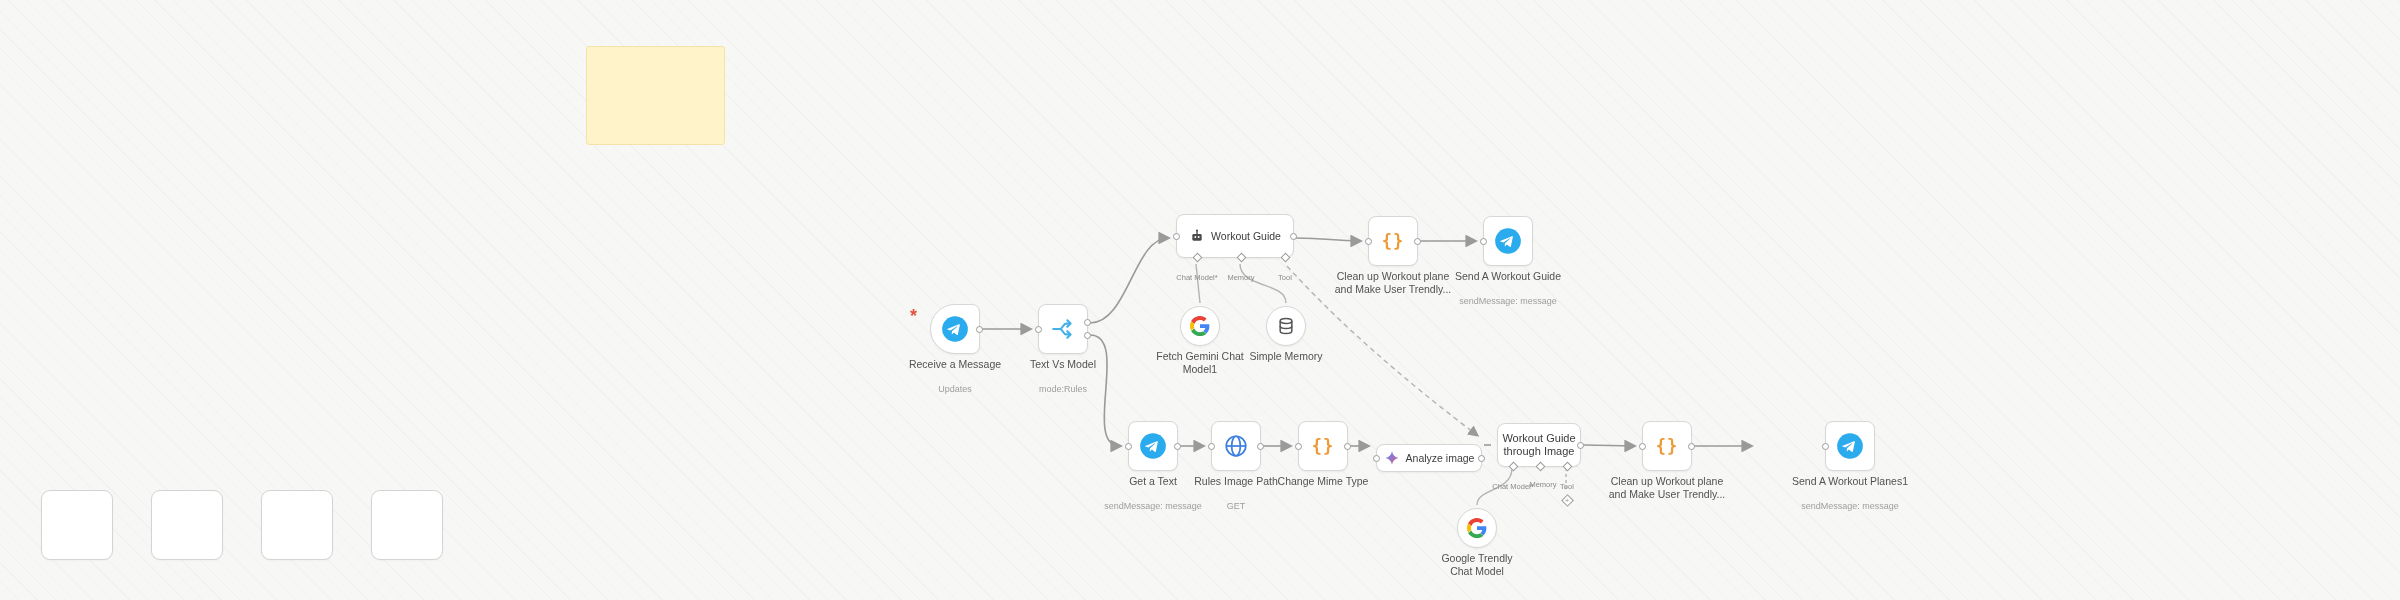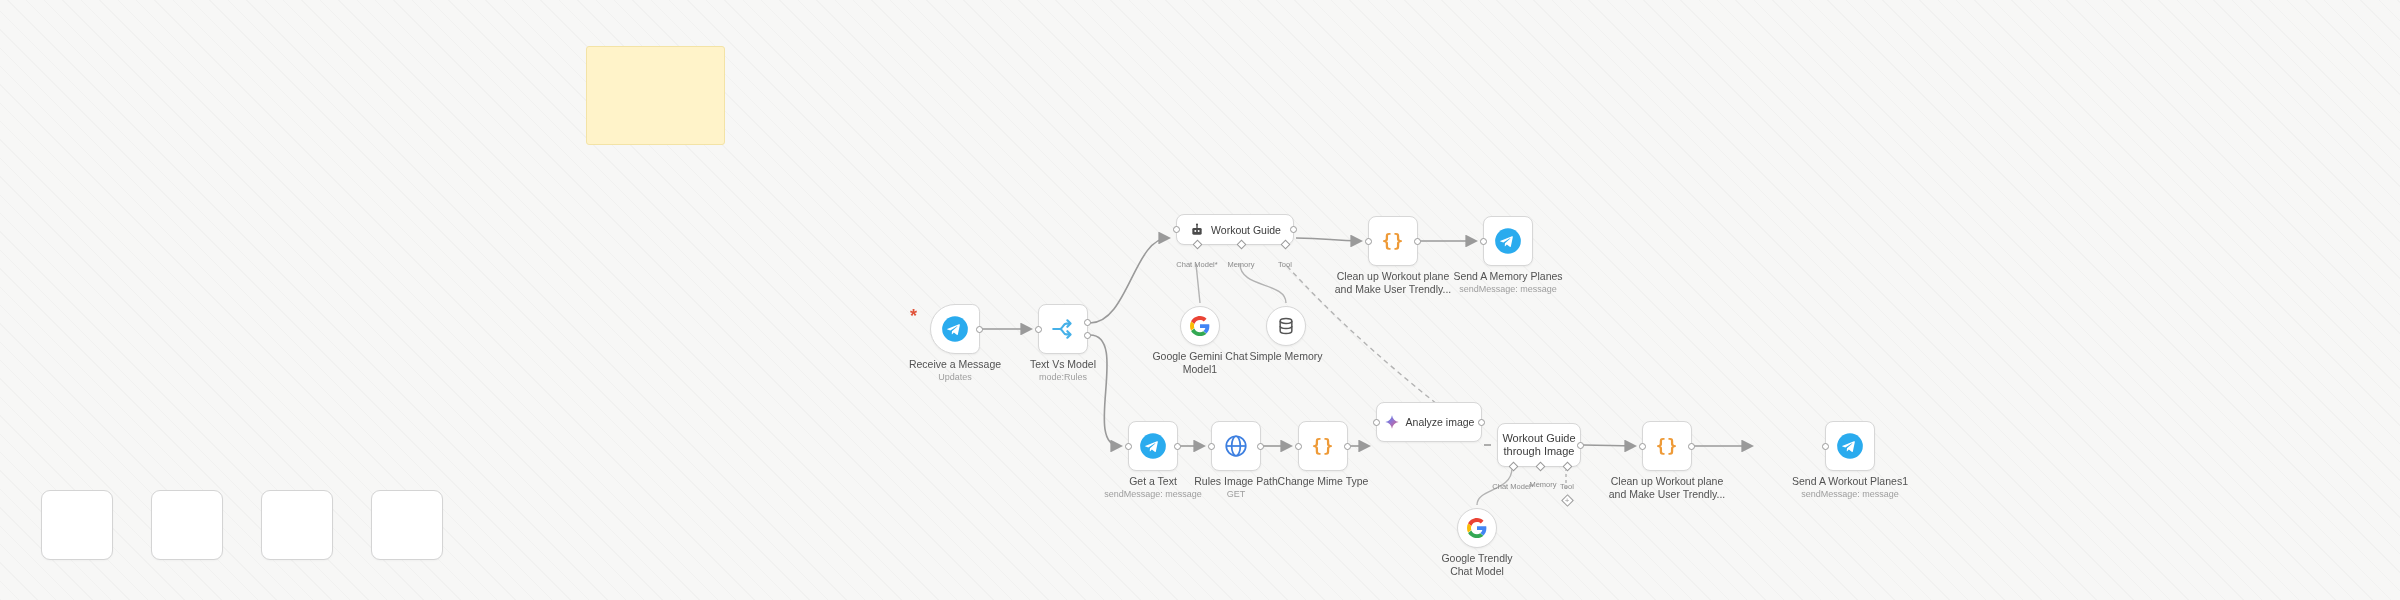--- a/index.html
+++ b/index.html
@@ -16,21 +16,21 @@
     box-shadow:0 1px 2px rgba(0,0,0,.05);cursor:pointer;box-sizing:border-box;
   }
   .n50{width:50px;height:50px}
   .trigger{border-radius:26px 8px 8px 26px}
   .circle{width:40px;height:40px;border-radius:50%}
   .nlabel{
     position:absolute;top:100%;margin-top:5px;left:50%;transform:translateX(-50%);
     width:132px;text-align:center;font-size:10.5px;color:#525252;line-height:1.25;cursor:default;z-index:2;
   }
   .nlabel.narrow{width:96px}
-  .nsub{display:block;font-size:9px;color:#9e9e9e;margin-top:1px}
+  .nsub{display:block;font-size:9px;color:#9e9e9e;margin-top:13px}
   .port{position:absolute;width:7px;height:7px;background:#fff;border:1.5px solid #9a9a9a;border-radius:50%;box-sizing:border-box}
   .pin{left:-4px;top:50%;margin-top:-3.5px}
   .pout{right:-4px;top:50%;margin-top:-3.5px}
   .pout2a{right:-4px;top:30%}
   .pout2b{right:-4px;top:56%}
   .dport{position:absolute;width:7px;height:7px;background:#fff;border:1.5px solid #9a9a9a;transform:rotate(45deg);bottom:-4px;box-sizing:border-box}
   .plabel{position:absolute;top:100%;margin-top:16px;transform:translateX(-50%);font-size:7.5px;color:#8a8a8a;white-space:nowrap;cursor:default}
   .agent-title{font-size:10.5px;color:#3c3c3c;margin-left:6px;white-space:nowrap}
   .wide-title{font-size:11px;color:#3c3c3c;text-align:center;line-height:1.2;padding:0 3px}
   .codeglyph{font-family:"DejaVu Sans Mono",monospace;font-weight:bold;color:#ee9a37;font-size:17px;letter-spacing:1px}
@@ -102,21 +102,21 @@
           <path d="M16 4l3 3-3 3"></path>
           <path d="M16 14l3 3-3 3"></path>
         </svg>
     </span>
     <span class="port pin"></span>
     <span class="port pout2a"></span>
     <span class="port pout2b"></span>
     <div class="nlabel"><span>Text Vs Model</span><span class="nsub">mode:Rules</span></div>
   </div>
 
-  <div class="node" style="left:1176px;top:214px;width:118px;height:31px">
+  <div class="node" style="left:1176px;top:214px;width:118px;height:44px">
     <span class="icon">
       <svg width="16" height="16" viewBox="0 0 24 24" fill="#4a4a4a">
           <rect x="5" y="9" width="14" height="10" rx="2"></rect>
           <circle cx="9.5" cy="13.5" r="1.4" fill="#fff"></circle>
           <circle cx="14.5" cy="13.5" r="1.4" fill="#fff"></circle>
           <rect x="11" y="5" width="2" height="4"></rect>
           <circle cx="12" cy="4" r="1.6"></circle>
         </svg>
     </span>
     <span class="agent-title">Workout Guide</span>
@@ -132,21 +132,21 @@
 
   <div class="node circle" style="left:1180px;top:306px">
     <span class="icon">
       <svg width="20" height="20" viewBox="0 0 48 48">
           <path fill="#EA4335" d="M24 9.5c3.5 0 6.6 1.2 9 3.5l6.7-6.7C35.6 2.5 30.2 0 24 0 14.6 0 6.5 5.4 2.6 13.2l7.8 6.1C12.3 13.4 17.7 9.5 24 9.5z"></path>
           <path fill="#4285F4" d="M46.5 24.5c0-1.6-.1-3.1-.4-4.5H24v9h12.7c-.6 3-2.3 5.5-4.8 7.2l7.5 5.8c4.4-4.1 7.1-10.1 7.1-17.5z"></path>
           <path fill="#FBBC05" d="M10.4 28.7c-.5-1.5-.8-3-.8-4.7s.3-3.2.8-4.7l-7.8-6.1C.9 16.1 0 19.9 0 24s.9 7.9 2.6 10.8l7.8-6.1z"></path>
           <path fill="#34A853" d="M24 48c6.2 0 11.4-2 15.2-5.5l-7.5-5.8c-2 1.4-4.6 2.2-7.7 2.2-6.3 0-11.7-3.9-13.6-9.2l-7.8 6.1C6.5 42.6 14.6 48 24 48z"></path>
         </svg>
     </span>
-    <div class="nlabel narrow">Google Gemini Chat Model1</div>
+    <div class="nlabel narrow">Fetch Gemini Chat Model1</div>
   </div>
 
   <div class="node circle" style="left:1266px;top:306px">
     <span class="icon">
       <svg width="20" height="20" viewBox="0 0 24 24" fill="none" stroke="#555" stroke-width="1.8">
           <ellipse cx="12" cy="6" rx="7" ry="3"></ellipse>
           <path d="M5 6v12c0 1.7 3.1 3 7 3s7-1.3 7-3V6"></path>
           <path d="M5 12c0 1.7 3.1 3 7 3s7-1.3 7-3"></path>
         </svg>
     </span>
@@ -161,21 +161,21 @@
   </div>
 
   <div class="node n50" style="left:1483px;top:216px">
     <span class="icon">
       <svg width="28" height="28" viewBox="0 0 24 24">
           <circle cx="12" cy="12" r="11" fill="#2AABEE"></circle>
           <path d="M5.8 11.8l9.6-3.8c.5-.2.9.1.7.8l-1.6 7.7c-.1.6-.5.7-1 .4l-2.5-1.9-1.2 1.2c-.2.2-.3.3-.6.3l.2-2.5 4.6-4.2c.2-.2 0-.3-.3-.1l-5.7 3.6-2.4-.8c-.6-.2-.6-.6.2-.7z" fill="#fff"></path>
         </svg>
     </span>
     <span class="port pin"></span>
-    <div class="nlabel"><span>Send A Memory Planes</span><span class="nsub">sendMessage: message</span></div>
+    <div class="nlabel"><span>Send A Workout Guide</span><span class="nsub">sendMessage: message</span></div>
   </div>
 
   <div class="node n50" style="left:1128px;top:421px">
     <span class="icon">
       <svg width="28" height="28" viewBox="0 0 24 24">
           <circle cx="12" cy="12" r="11" fill="#2AABEE"></circle>
           <path d="M5.8 11.8l9.6-3.8c.5-.2.9.1.7.8l-1.6 7.7c-.1.6-.5.7-1 .4l-2.5-1.9-1.2 1.2c-.2.2-.3.3-.6.3l.2-2.5 4.6-4.2c.2-.2 0-.3-.3-.1l-5.7 3.6-2.4-.8c-.6-.2-.6-.6.2-.7z" fill="#fff"></path>
         </svg>
     </span>
     <span class="port pin"></span>
@@ -196,21 +196,21 @@
     <div class="nlabel"><span>Rules Image Path</span><span class="nsub">GET</span></div>
   </div>
 
   <div class="node n50" style="left:1298px;top:421px">
     <span class="codeglyph">{}</span>
     <span class="port pin"></span>
     <span class="port pout"></span>
     <div class="nlabel">Change Mime Type</div>
   </div>
 
-  <div class="node" style="left:1376px;top:402px;width:106px;height:40px">
+  <div class="node" style="left:1376px;top:444px;width:106px;height:28px">
     <span class="icon">
       <svg width="16" height="16" viewBox="0 0 24 24">
           <defs>
             <linearGradient id="ggrad" x1="0" y1="0" x2="1" y2="1">
               <stop offset="0" stop-color="#4285F4"></stop>
               <stop offset="0.5" stop-color="#9B72CB"></stop>
               <stop offset="1" stop-color="#D96570"></stop>
             </linearGradient>
           </defs>
           <path fill="url(#ggrad)" d="M12 2c.8 5.5 4.5 9.2 10 10-5.5.8-9.2 4.5-10 10-.8-5.5-4.5-9.2-10-10 5.5-.8 9.2-4.5 10-10z"></path>

